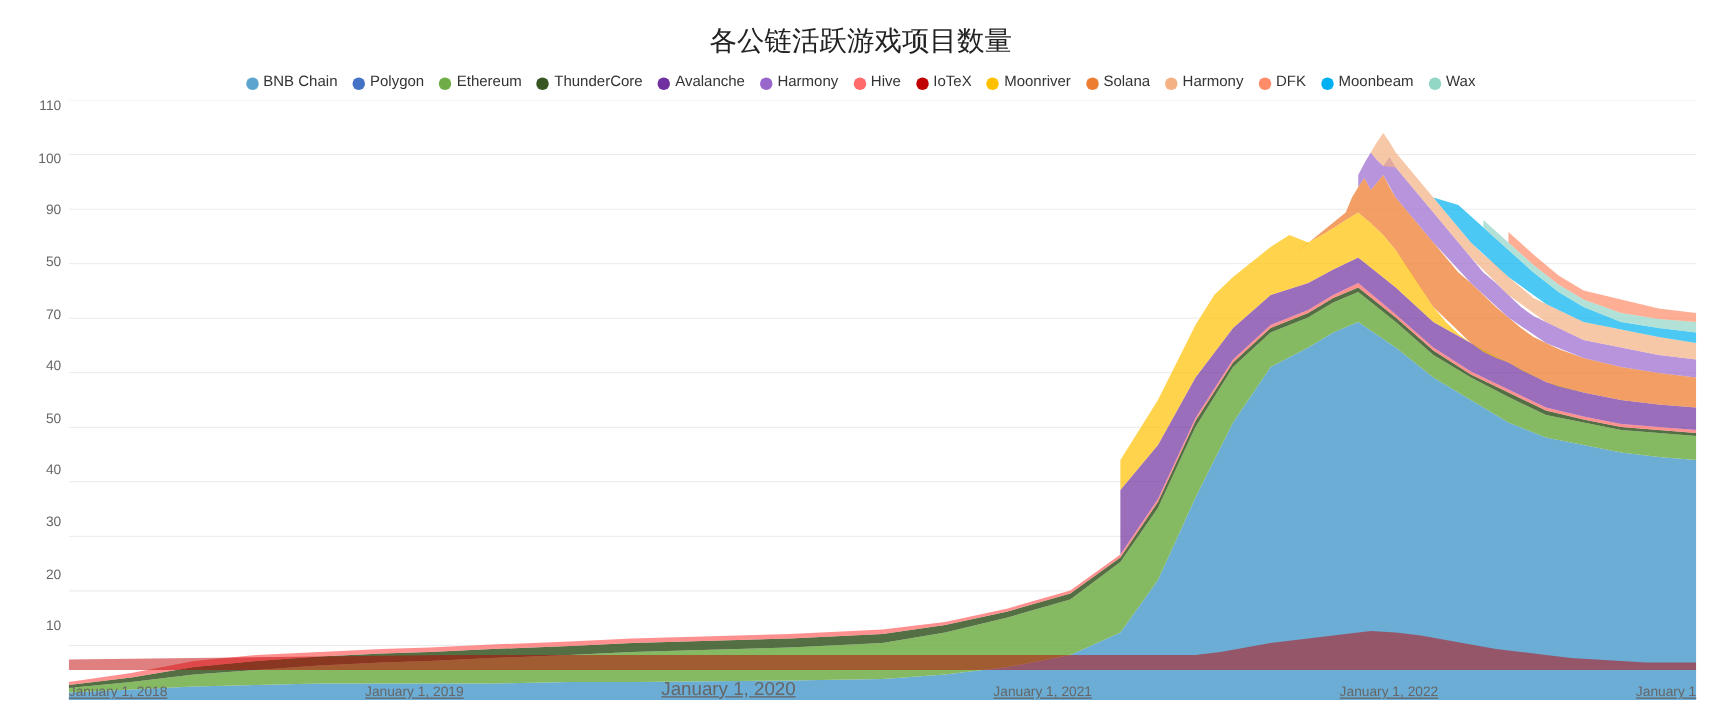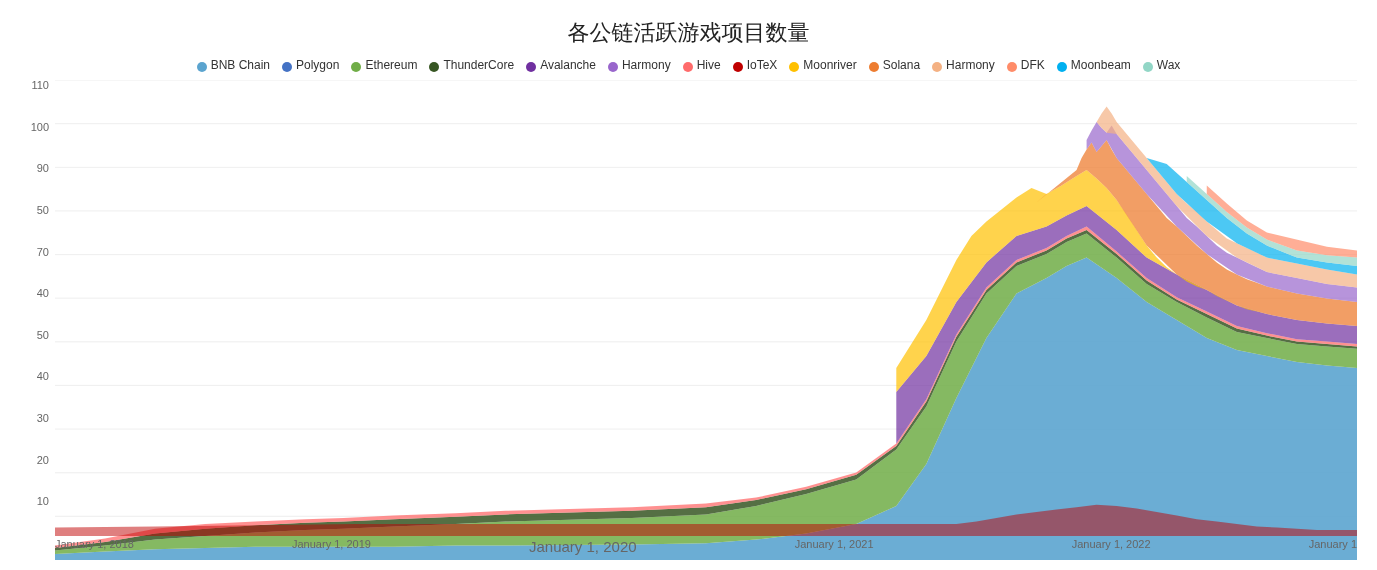--- a/index.html
+++ b/index.html
@@ -74,23 +74,24 @@
       height: 100%;
     }
     .x-axis-labels {
       position: absolute;
       bottom: 0;
       left: 0;
       right: 0;
       height: 22px;
       display: flex;
       justify-content: space-between;
-      align-items: flex-start;
+      align-items: flex-end;
       font-size: 11px;
       color: #666;
+      text-decoration: underline;
     }
   </style>
 </head>
 <body>
 
 <div class="chart-container">
   <div class="chart-title">各公链活跃游戏项目数量</div>
 
   <div class="legend">
   <div class="legend-item">

